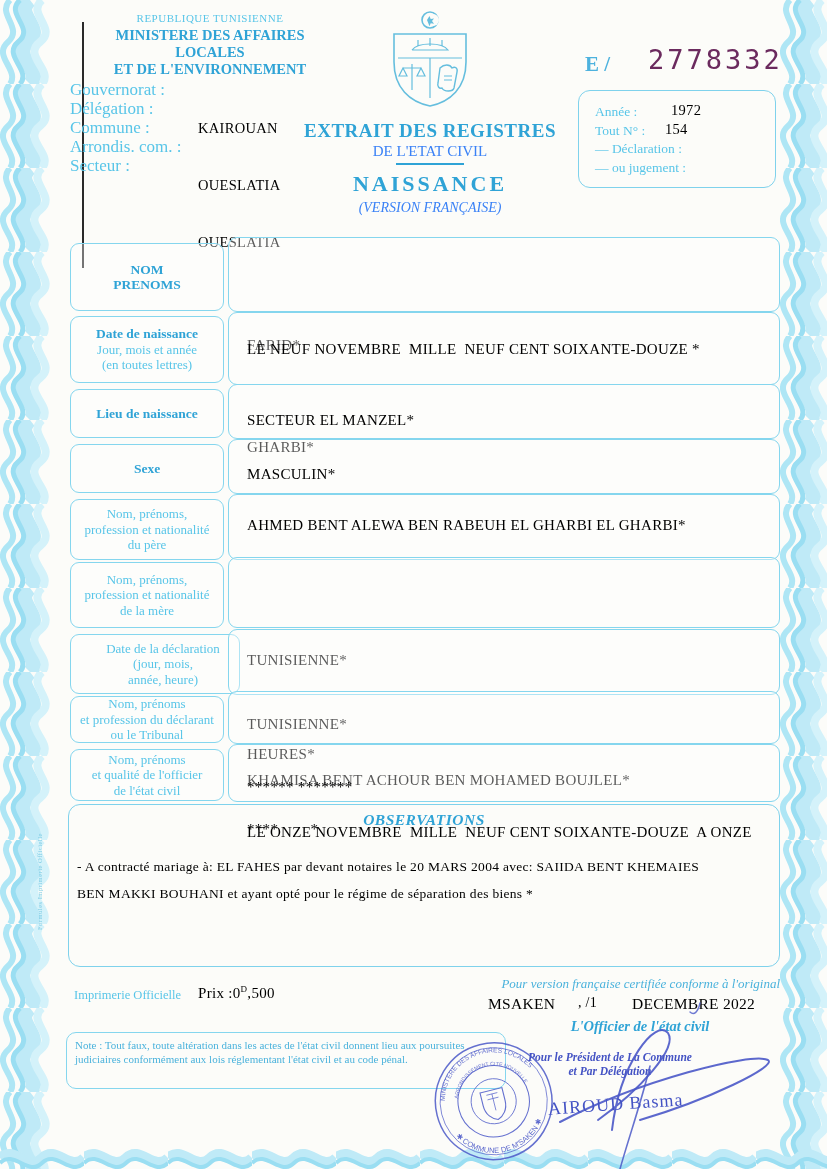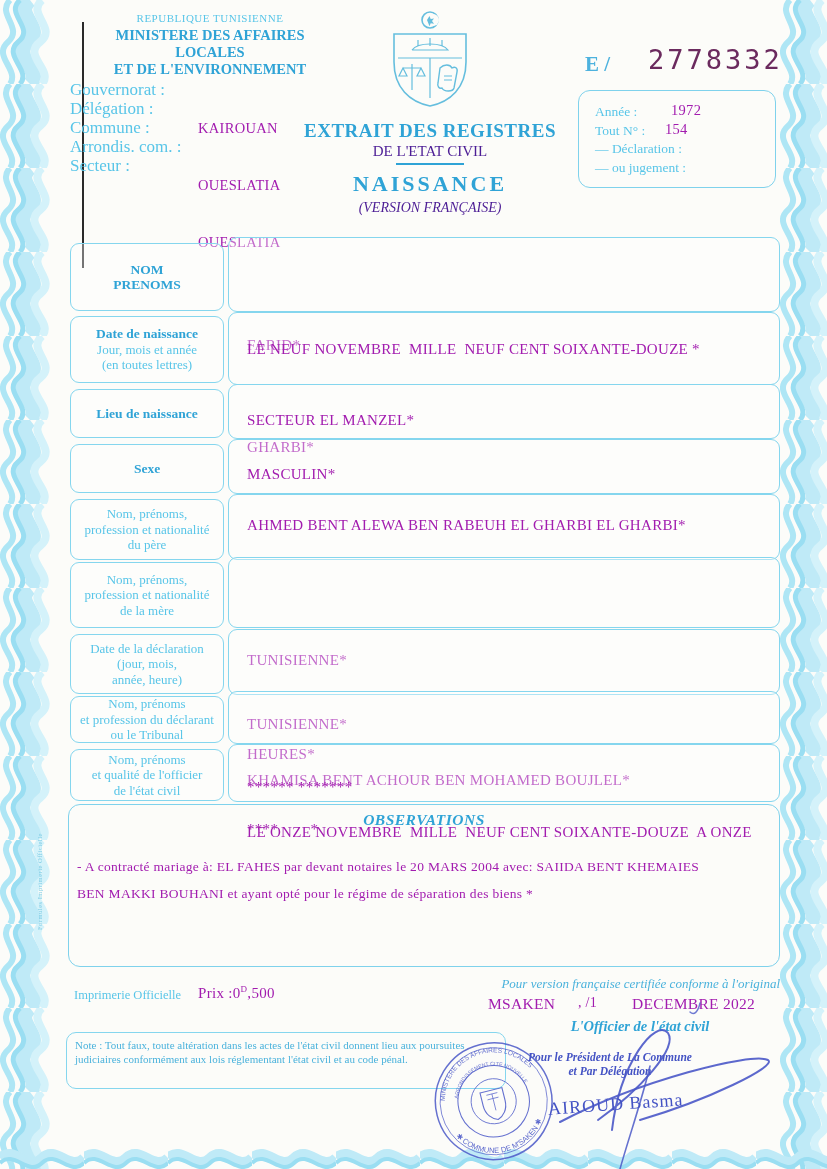--- a/index.html
+++ b/index.html
@@ -2,22 +2,22 @@
 <html><head>
 <meta charset="utf-8">
 <style>
   html,body{margin:0;padding:0;background:#e8e8e8;}
   .page{position:relative;width:827px;height:1169px;margin:0 auto;background:#fcfcf9;overflow:hidden;
         font-family:"Liberation Serif",serif;color:#151520;}
   .abs{position:absolute;}
   .ctr{text-align:center;}
   .lblue{color:#58c5e8;}
   .bblue{color:#2fa3d6;font-weight:bold;}
-  .titleblue{color:#4c1d95;}
-  .val{color:#a21caf;font-size:15px;white-space:pre;letter-spacing:.3px;}
+  .titleblue{color:#3b82f6;}
+  .val{color:#000000;font-size:15px;white-space:pre;letter-spacing:.3px;}
   .lbox{border:1.6px solid #85d6ee;border-radius:9px;display:flex;flex-direction:column;
         justify-content:center;align-items:center;text-align:center;background:rgba(255,255,255,.35);}
   .vbox{border:1.6px solid #85d6ee;border-radius:9px;background:rgba(255,255,255,.35);}
   .lline{font-size:13px;line-height:15.5px;color:#58c5e8;}
   .lline.b{color:#2fa3d6;font-weight:bold;font-size:13.5px;}
   .vline{padding-left:18px;}
   .inkblue{color:#4453c4;}
   .penstroke{stroke:#4a58c8;fill:none;stroke-linecap:round;}
   .notebox{border:1.6px solid #85d6ee;border-radius:10px;color:#4ab2dc;font-size:11px;line-height:13.5px;}
   .sup{font-size:9px;vertical-align:super;}
@@ -166,21 +166,21 @@
     <div class="lline">profession et nationalité</div>
     <div class="lline">de la mère</div>
   </div>
   <div class="vbox abs" style="left:228px;top:557px;width:550px;height:69px;">
     <div class="val vline" style="padding-top:2px;line-height:40px;">
       <div>TUNISIENNE*</div>
       <div>KHAMISA BENT ACHOUR BEN MOHAMED BOUJLEL*</div>
     </div>
   </div>
 
-  <div class="lbox abs" style="left:70px;top:634px;width:152px;height:58px;">
+  <div class="lbox abs" style="left:70px;top:634px;width:152px;height:58px;padding-left:16px;">
     <div class="lline">Date de la déclaration</div>
     <div class="lline">(jour, mois,</div>
     <div class="lline">année, heure)</div>
   </div>
   <div class="vbox abs" style="left:228px;top:629px;width:550px;height:64px;">
     <div class="val vline" style="padding-top:4px;line-height:36px;">
       <div>TUNISIENNE*</div>
       <div>LE ONZE NOVEMBRE  MILLE  NEUF CENT SOIXANTE-DOUZE  A ONZE</div>
     </div>
   </div>

